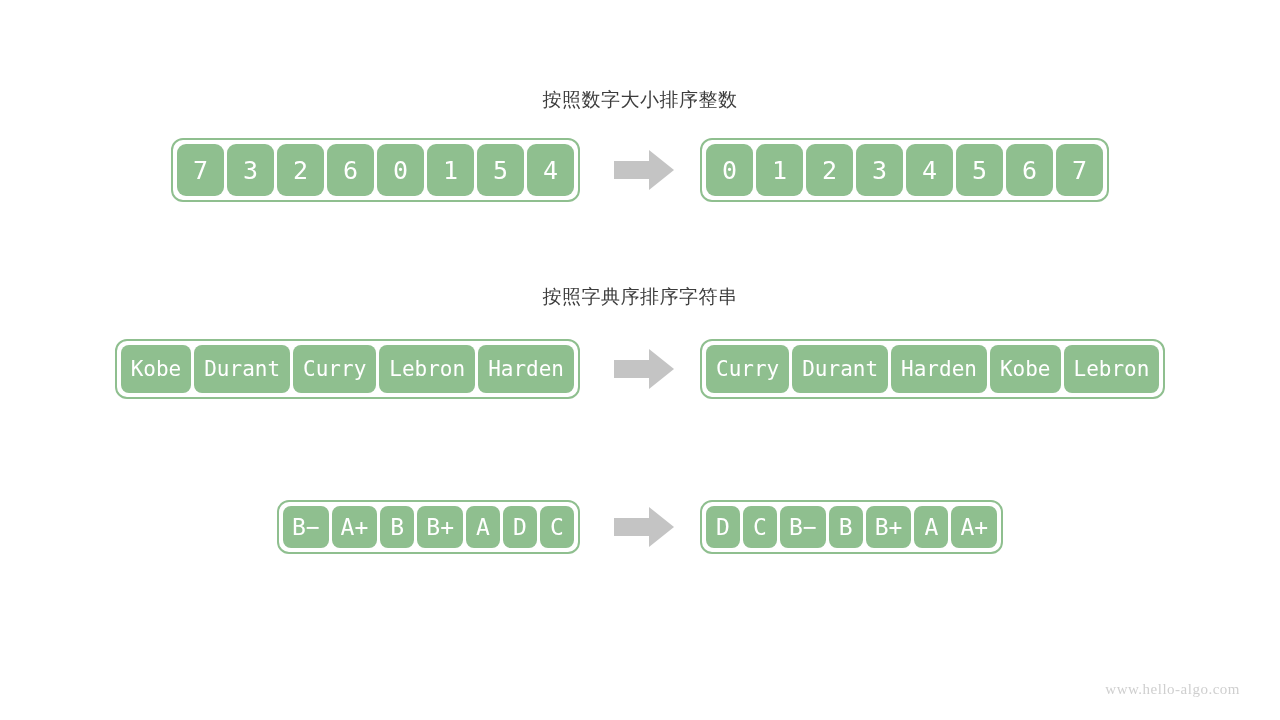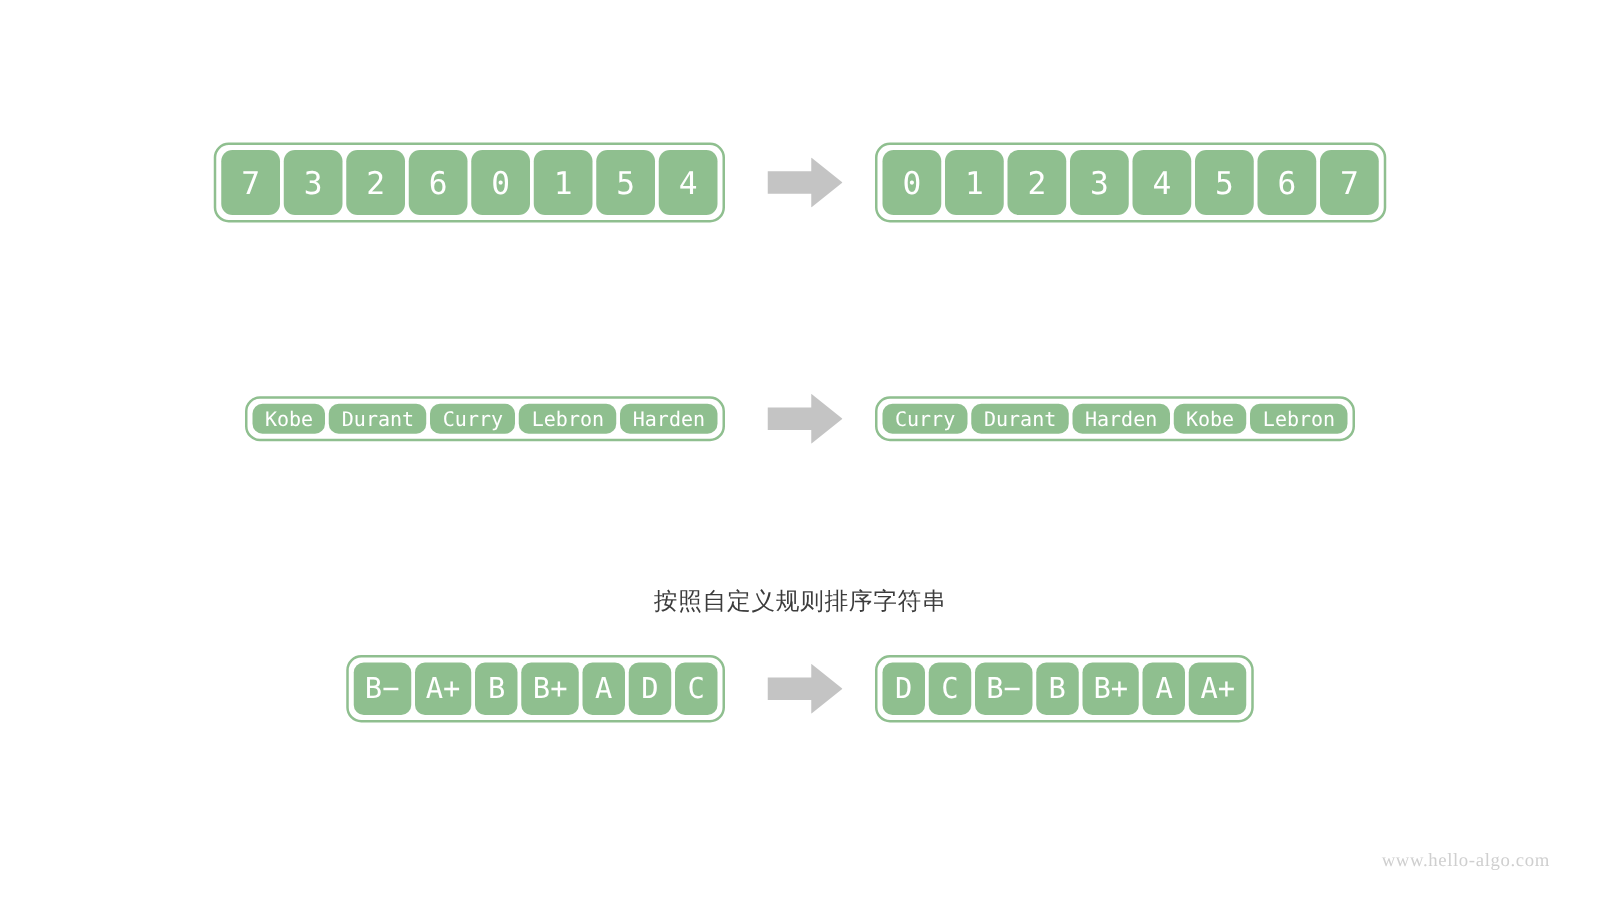--- a/index.html
+++ b/index.html
@@ -77,22 +77,22 @@
 
   
   .r-int .cell {
     width: 47px;
     height: 52px;
     font-size: 25px;
   }
 
   
   .r-str .cell {
-    height: 24px;
-    font-size: 16px;
+    height: 48px;
+    font-size: 21px;
     padding: 0 10px;
     border-radius: 8px;
   }
 
   
   .r-grade .cell {
     height: 42px;
     min-width: 34px;
     font-size: 23px;
     padding: 0 9px;
@@ -123,20 +123,21 @@
     letter-spacing: 0.5px;
     white-space: nowrap;
   }
 </style>
 </head>
 <body>
 
 <div id="figure">
 
   <div class="section" style="top:88px;">
+    <div class="section-title">按照数字大小排序整数</div>
 
     <div class="row r-int" style="margin-top:26px;">
 
       <div class="array">
         <div class="cell">7</div>
         <div class="cell">3</div>
         <div class="cell">2</div>
         <div class="cell">6</div>
         <div class="cell">0</div>
         <div class="cell">1</div>
@@ -160,20 +161,21 @@
         <div class="cell">4</div>
         <div class="cell">5</div>
         <div class="cell">6</div>
         <div class="cell">7</div>
       </div>
 
     </div>
   </div>
 
   <div class="section" style="top:285px;">
+    <div class="section-title">按照字典序排序字符串</div>
 
     <div class="row r-str" style="margin-top:30px;">
 
       <div class="array">
         <div class="cell">Kobe</div>
         <div class="cell">Durant</div>
         <div class="cell">Curry</div>
         <div class="cell">Lebron</div>
         <div class="cell">Harden</div>
       </div>
@@ -191,21 +193,20 @@
         <div class="cell">Durant</div>
         <div class="cell">Harden</div>
         <div class="cell">Kobe</div>
         <div class="cell">Lebron</div>
       </div>
 
     </div>
   </div>
 
   <div class="section" style="top:470px;">
-    <div class="section-title">按照自定义规则排序字符串</div>
 
     <div class="row r-grade" style="margin-top:30px;">
 
       <div class="array">
         <div class="cell">B−</div>
         <div class="cell">A+</div>
         <div class="cell">B</div>
         <div class="cell">B+</div>
         <div class="cell">A</div>
         <div class="cell">D</div>

